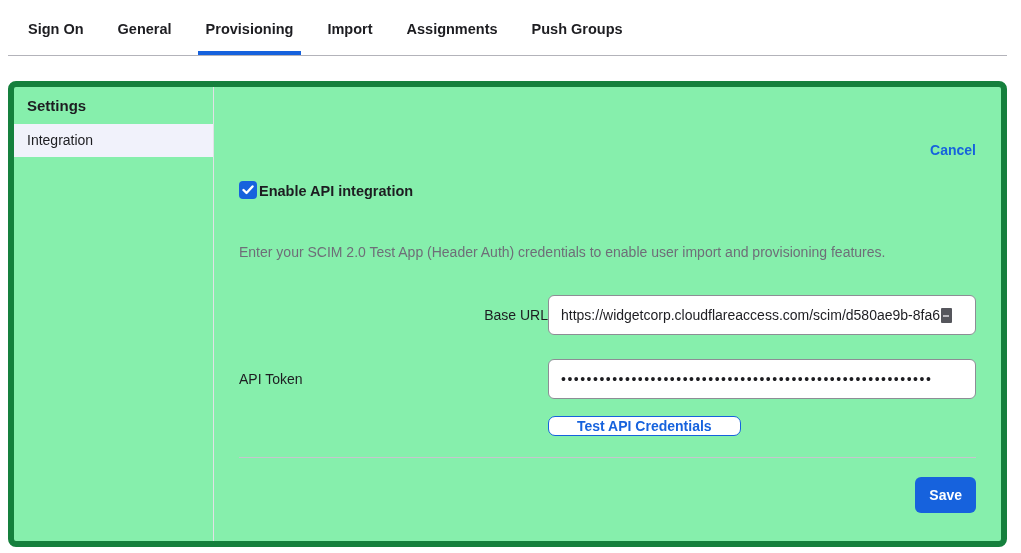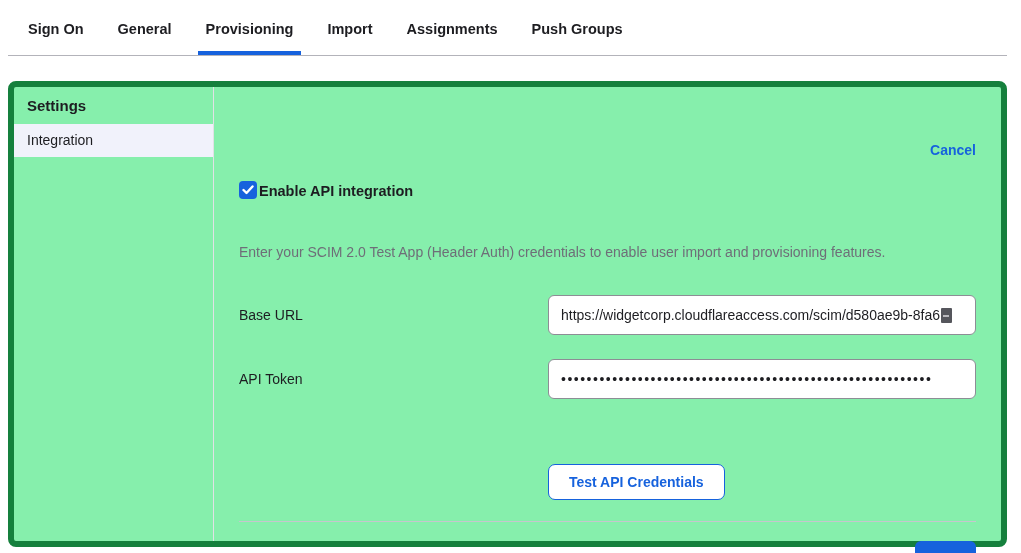--- a/index.html
+++ b/index.html
@@ -104,21 +104,21 @@
     margin-top: 45px;
     font-size: 14px;
     color: #6e6e78;
     line-height: 16px;
   }
 
   .field-row {
     display: flex;
     align-items: center;
   }
-  .field-row.first { margin-top: 35px; }
+  .field-row.first { margin-top: 35px; text-align: right; }
   .field-row.second { margin-top: 24px; }
   .field-label {
     width: 309px;
     flex-shrink: 0;
     font-size: 14px;
     color: #1d1d21;
   }
   .fake-input {
     flex: 1;
     height: 40px;
@@ -156,31 +156,30 @@
   .token-text {
     font-size: 14px;
     letter-spacing: 1.5px;
     color: #1d1d21;
     white-space: nowrap;
     overflow: hidden;
   }
 
   .test-row { margin-top: 17px; padding-left: 309px; }
   .test-btn {
-    height: 36px;
-    padding: 0 20px;
+    height: 20px;
+    padding: 0 28px;
     background: #fff;
     border: 1px solid #1662dd;
     border-radius: 7px;
     color: #1662dd;
     font-family: "Liberation Sans", sans-serif;
     font-size: 14px;
     font-weight: 700;
     cursor: pointer;
-    margin-top: 48px;
   }
 
   .divider {
     margin-top: 21px;
     border-top: 1px solid #c6c6cd;
   }
 
   .save-row {
     margin-top: 19px;
     display: flex;

